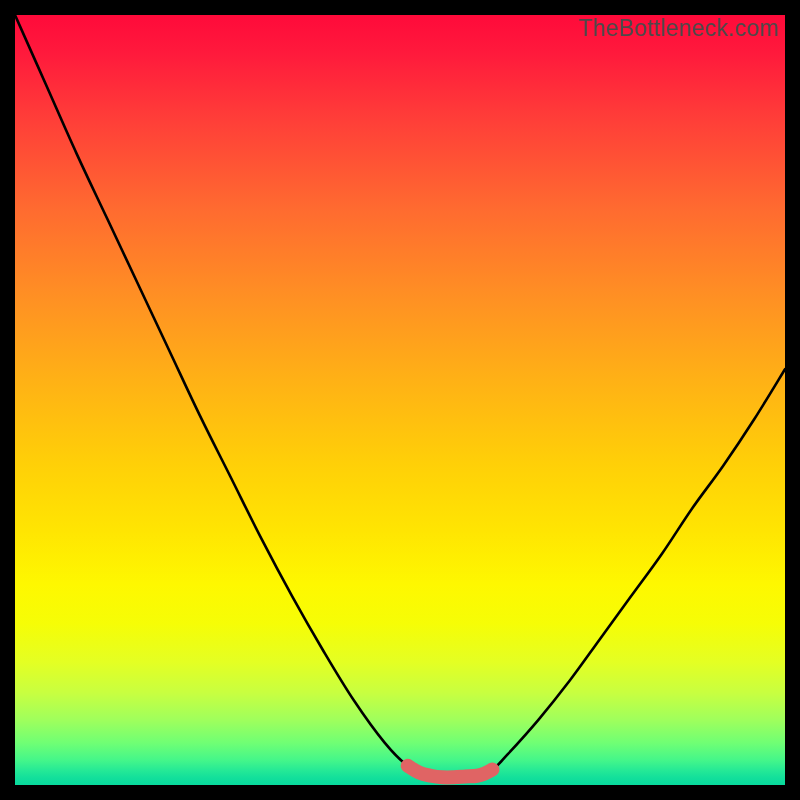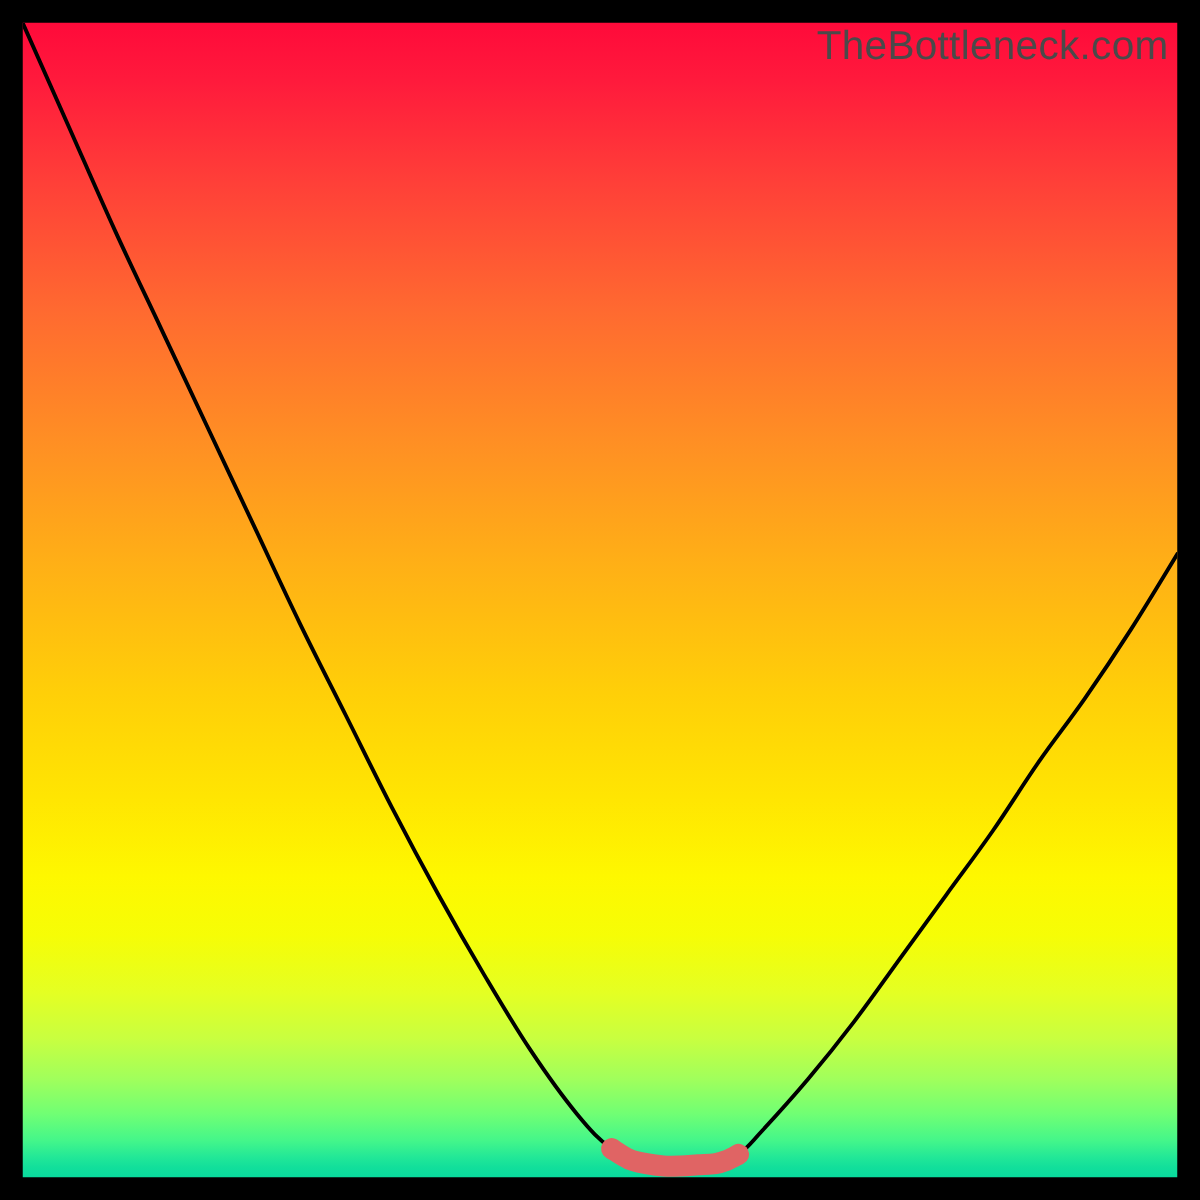--- a/index.html
+++ b/index.html
@@ -47,21 +47,21 @@
       #44f68a 96.8%,
       #23e897 98.2%,
       #12df9b 99.1%,
       #08da9d 100%
     );
   }
   .watermark {
     position: absolute;
     top: 0;
     right: 6px;
-    font-size: 27px;
+    font-size: 23px;
     font-weight: 500;
     color: #4a4a4a;
     letter-spacing: 0.2px;
     z-index: 9;
   }
   svg {
     position: absolute;
     left: 0; top: 0;
     width: 100%;
     height: 100%;

